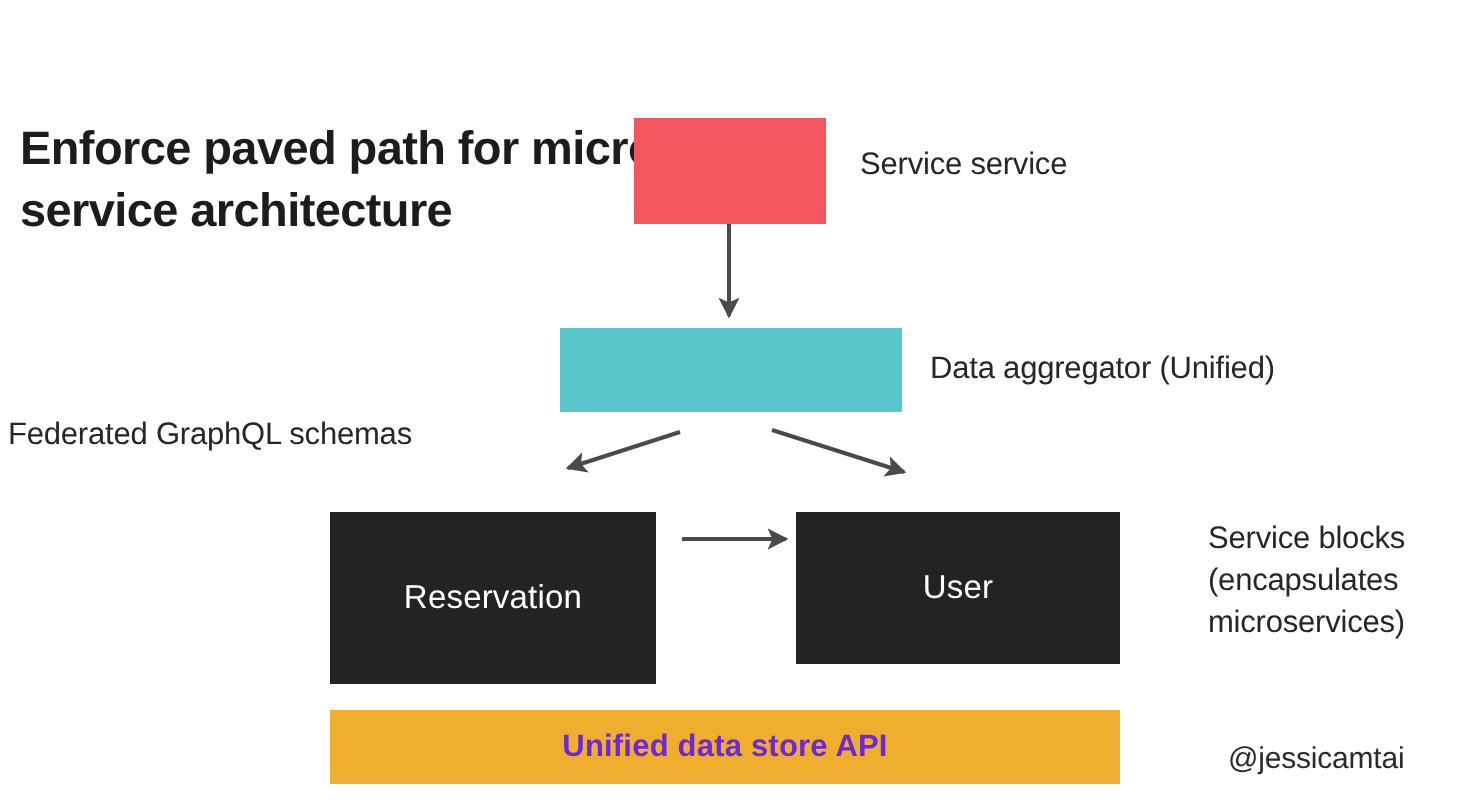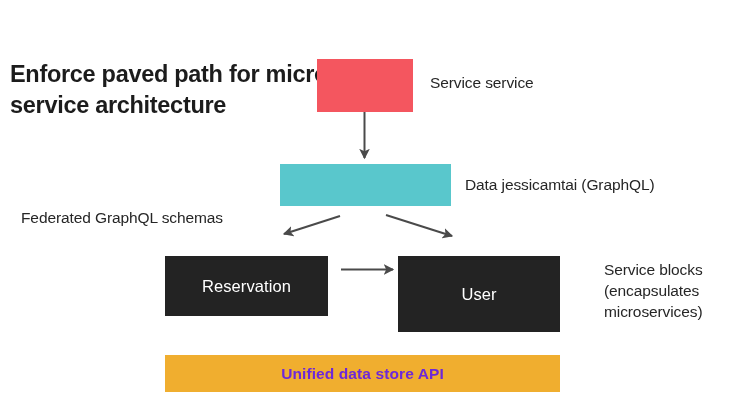--- a/index.html
+++ b/index.html
@@ -58,21 +58,21 @@
   .service-block {
     background: #232323;
     display: flex;
     align-items: center;
     justify-content: center;
   }
   #box-reservation {
     left: 165px;
     top: 256px;
     width: 163px;
-    height: 60px;
+    height: 86px;
   }
   #box-user {
     left: 398px;
     top: 256px;
     width: 162px;
     height: 76px;
   }
   .service-block-label {
     color: #ffffff;
     font-size: 16.5px;
@@ -99,21 +99,21 @@
   
   .callout {
     position: absolute;
     font-size: 15.5px;
     line-height: 21px;
     color: #262626;
     letter-spacing: -0.1px;
   }
   #label-internal-service { left: 430px; top: 72px; }
   #label-data-aggregator  { left: 465px; top: 174px; }
-  #label-federated        { left: 21px;   top: 207px; }
+  #label-federated        { left: 4px;   top: 207px; }
   #label-service-blocks   { left: 604px; top: 259px; width: 150px; white-space: pre-line; }
 
   #watermark {
     position: absolute;
     left: 614px;
     top: 371px;
     font-size: 15px;
     color: #2b2b2b;
     letter-spacing: -0.1px;
   }
@@ -149,34 +149,35 @@
 
     <line x1="386" y1="215" x2="452" y2="236" stroke="#4a4a4a" stroke-width="2" marker-end="url(#ah)"></line>
 
     <line x1="341" y1="269.5" x2="393" y2="269.5" stroke="#4a4a4a" stroke-width="2" marker-end="url(#ah)"></line>
   </svg>
 
   <div id="box-internal-service" class="box"></div>
   <div id="label-internal-service" class="callout">Service service</div>
 
   <div id="box-data-aggregator" class="box"></div>
-  <div id="label-data-aggregator" class="callout">Data jessicamtai (GraphQL)</div>
+  <div id="label-data-aggregator" class="callout">Data aggregator (Unified)</div>
 
   <div id="label-federated" class="callout">Federated GraphQL schemas</div>
 
   <div id="box-reservation" class="box service-block">
     <span class="service-block-label">Reservation</span>
   </div>
 
   <div id="box-user" class="box service-block">
     <span class="service-block-label">User</span>
   </div>
 
   <div id="label-service-blocks" class="callout">Service blocks
 (encapsulates
 microservices)</div>
 
   <div id="box-unified-store" class="box">
     <span id="unified-store-label">Unified data store API</span>
   </div>
 
+  <div id="watermark">@jessicamtai</div>
 
 </div>
 
 </body></html>

